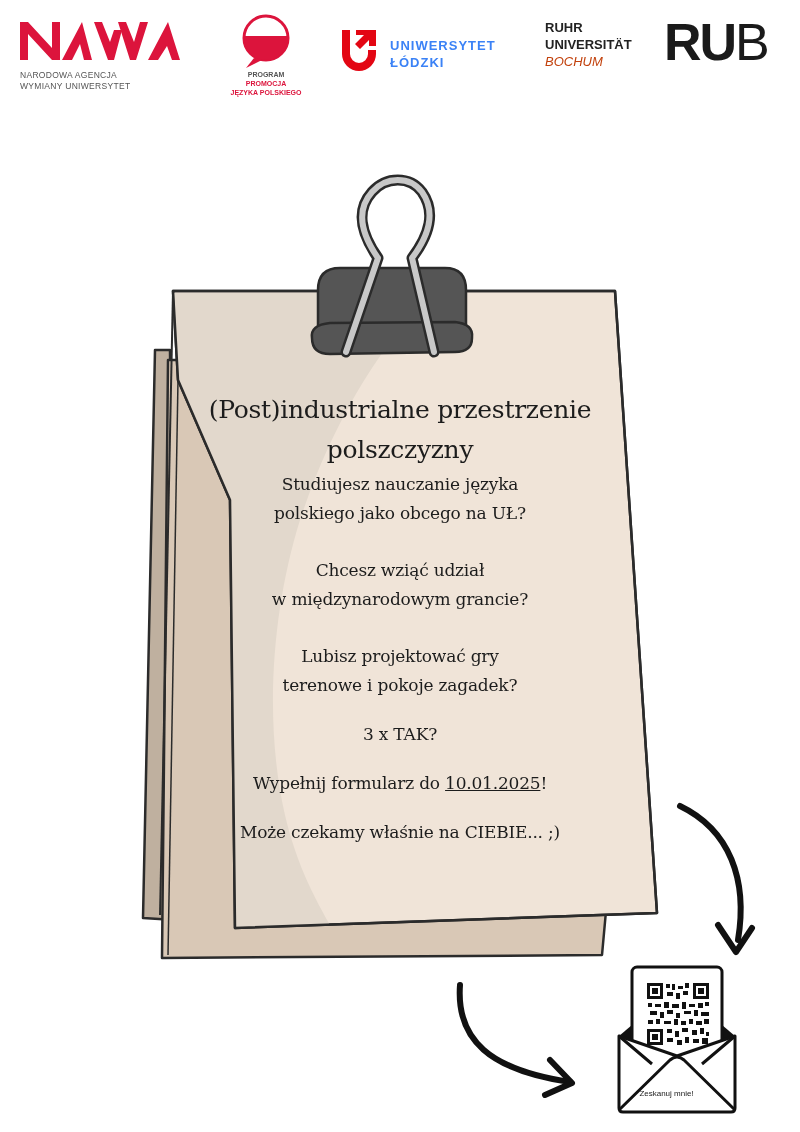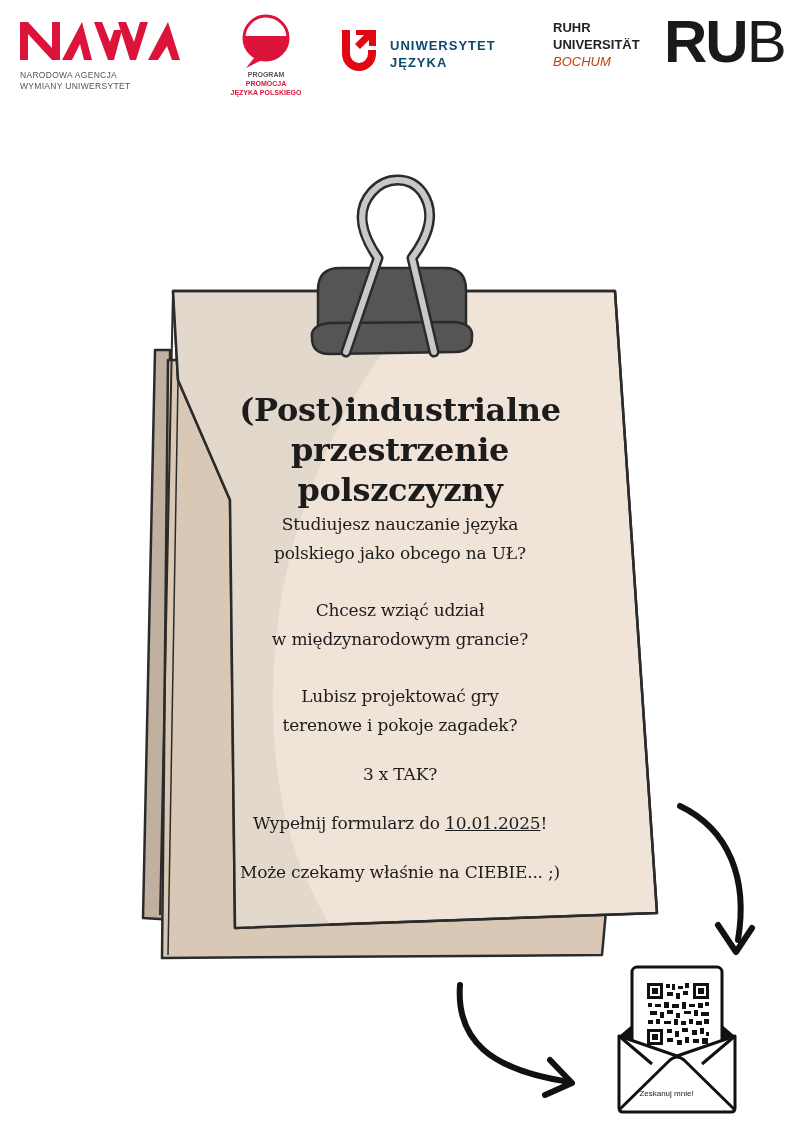--- a/index.html
+++ b/index.html
@@ -7,34 +7,34 @@
   .abs { position: absolute; }
 
   
   .nawa-logo { left: 18px; top: 20px; width: 170px; height: 75px; }
   .nawa-sub { left: 20px; top: 70px; font-family: "Liberation Sans", sans-serif; font-size: 8.5px; line-height: 11px; color: #555; letter-spacing: 0.3px; }
   .ppjp-logo { left: 226px; top: 8px; width: 80px; height: 92px; }
   .ppjp-text { left: 222px; top: 70px; width: 88px; text-align: center; font-family: "Liberation Sans", sans-serif; font-size: 7px; line-height: 9px; font-weight: bold; }
   .ppjp-text .l1 { color: #555; display:block; }
   .ppjp-text .l2, .ppjp-text .l3 { color: #dc143c; display:block; }
   .ul-logo { left: 338px; top: 26px; width: 42px; height: 52px; }
-  .ul-text { left: 390px; top: 37px; font-family: "Liberation Sans", sans-serif; font-weight: bold; font-size: 13px; line-height: 17px; color: #0c4a6e; letter-spacing: 1px; }
-  .rub-text { left: 545px; top: 19px; font-family: "Liberation Sans", sans-serif; font-size: 13px; line-height: 17px; color: #222; margin-left: 8px; }
+  .ul-text { left: 390px; top: 37px; font-family: "Liberation Sans", sans-serif; font-weight: bold; font-size: 13px; line-height: 17px; color: #3b82f6; letter-spacing: 1px; }
+  .rub-text { left: 545px; top: 19px; font-family: "Liberation Sans", sans-serif; font-size: 13px; line-height: 17px; color: #222; }
   .rub-text .b { font-weight: bold; display:block; }
   .rub-text .n { display:block; color:#c2410c;font-style:italic; }
-  .rub-mark { left: 664px; top: 12px; font-family: "Liberation Sans", sans-serif; font-size: 60px; line-height: 60px; color: #1a1a1a; letter-spacing: -2px; }
+  .rub-mark { left: 664px; top: 12px; font-family: "Liberation Sans", sans-serif; font-size: 52px; line-height: 60px; color: #1a1a1a; letter-spacing: -2px; }
   .rub-mark .bold { font-weight: bold; }
   .rub-mark .thin { font-weight: normal; }
 
   
   .paper-svg { left: 0; top: 160px; width: 800px; height: 820px; }
 
   
   .paper-text { left: 160px; top: 390px; width: 480px; text-align: center; color: #1c1c1c; }
-  .title { font-family: "DejaVu Serif", serif; font-size: 32px; line-height: 40px; margin: 0; font-weight: bold; letter-spacing: -0.3px; }
+  .title { font-family: "DejaVu Serif", serif; font-size: 25px; line-height: 40px; margin: 0; font-weight: normal; letter-spacing: -0.3px; }
   .q { font-family: "DejaVu Serif", serif; font-size: 17px; line-height: 29px; margin: 0; letter-spacing: -0.2px; }
   .q-block1 { }
   .gap { margin-top: 28px; }
   .gap-l { margin-top: 20px; }
   .date { text-decoration: underline; }
 
   
   .arrows-svg { left: 440px; top: 790px; width: 340px; height: 342px; }
   .scan-label { left: 622px; top: 1089px; width: 89px; text-align: center; font-family: "Liberation Sans", sans-serif; font-size: 8px; color: #222; }
 </style>
@@ -69,21 +69,21 @@
   <span class="l2">PROMOCJA</span>
   <span class="l3">JĘZYKA POLSKIEGO</span>
 </div>
 
 <svg class="abs ul-logo" viewBox="0 0 42 52">
   <path d="M4,4 L12,4 L12,28 A9,9 0 0 0 30,28 L30,24 L38,24 L38,28 A17,17 0 0 1 4,28 Z" fill="#e30613"></path>
   <path d="M18,4 L38,4 L38,20 L31,20 L31,14 L22,23 L17,18 L26,9 L18,9 Z" fill="#e30613"></path>
 </svg>
 <div class="abs ul-text">
   <div>UNIWERSYTET</div>
-  <div>JĘZYKA</div>
+  <div>ŁÓDZKI</div>
 </div>
 
 <div class="abs rub-text">
   <span class="b">RUHR</span>
   <span class="b">UNIVERSITÄT</span>
   <span class="n">BOCHUM</span>
 </div>
 <div class="abs rub-mark"><span class="bold">RU</span><span class="thin">B</span></div>
 
 <svg class="abs paper-svg" viewBox="0 160 800 820">

